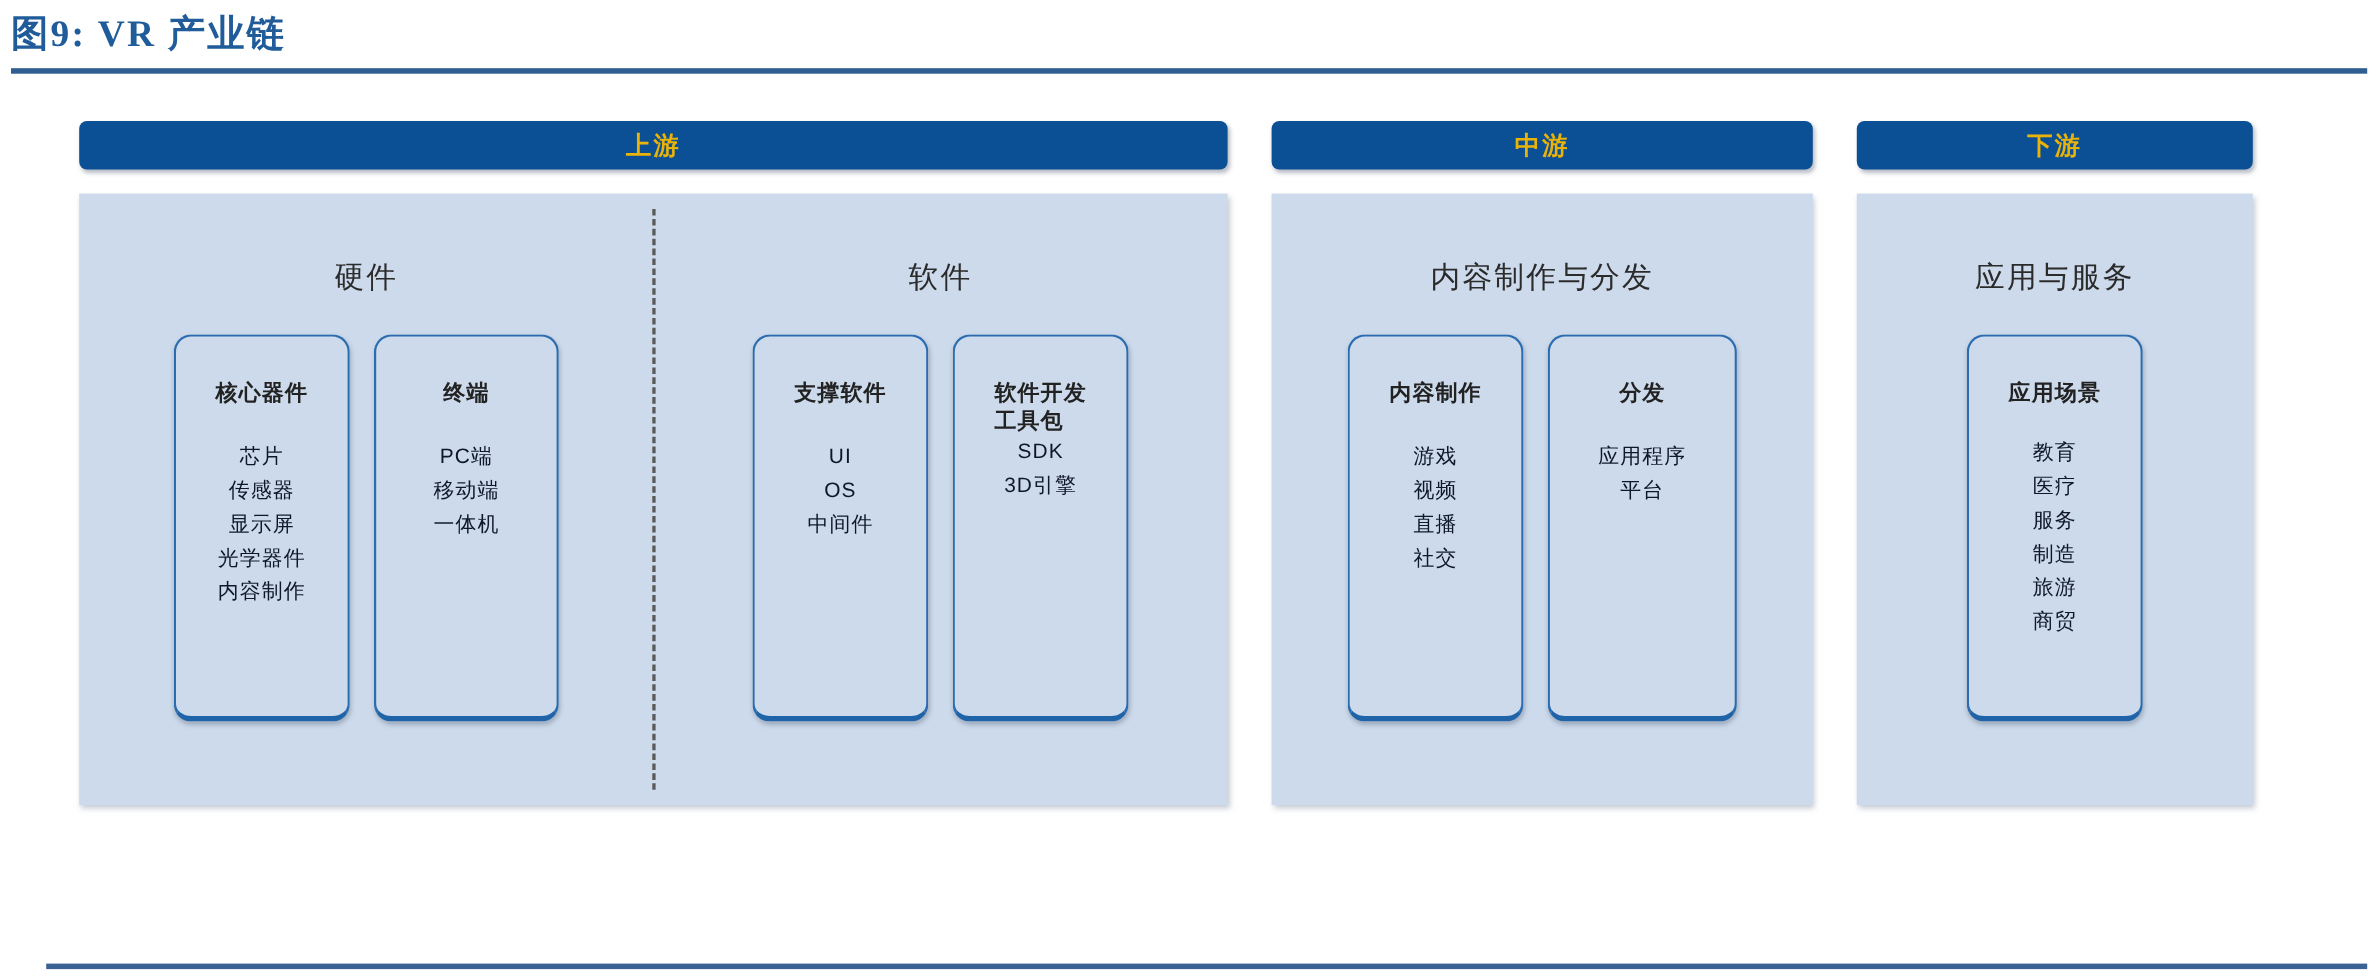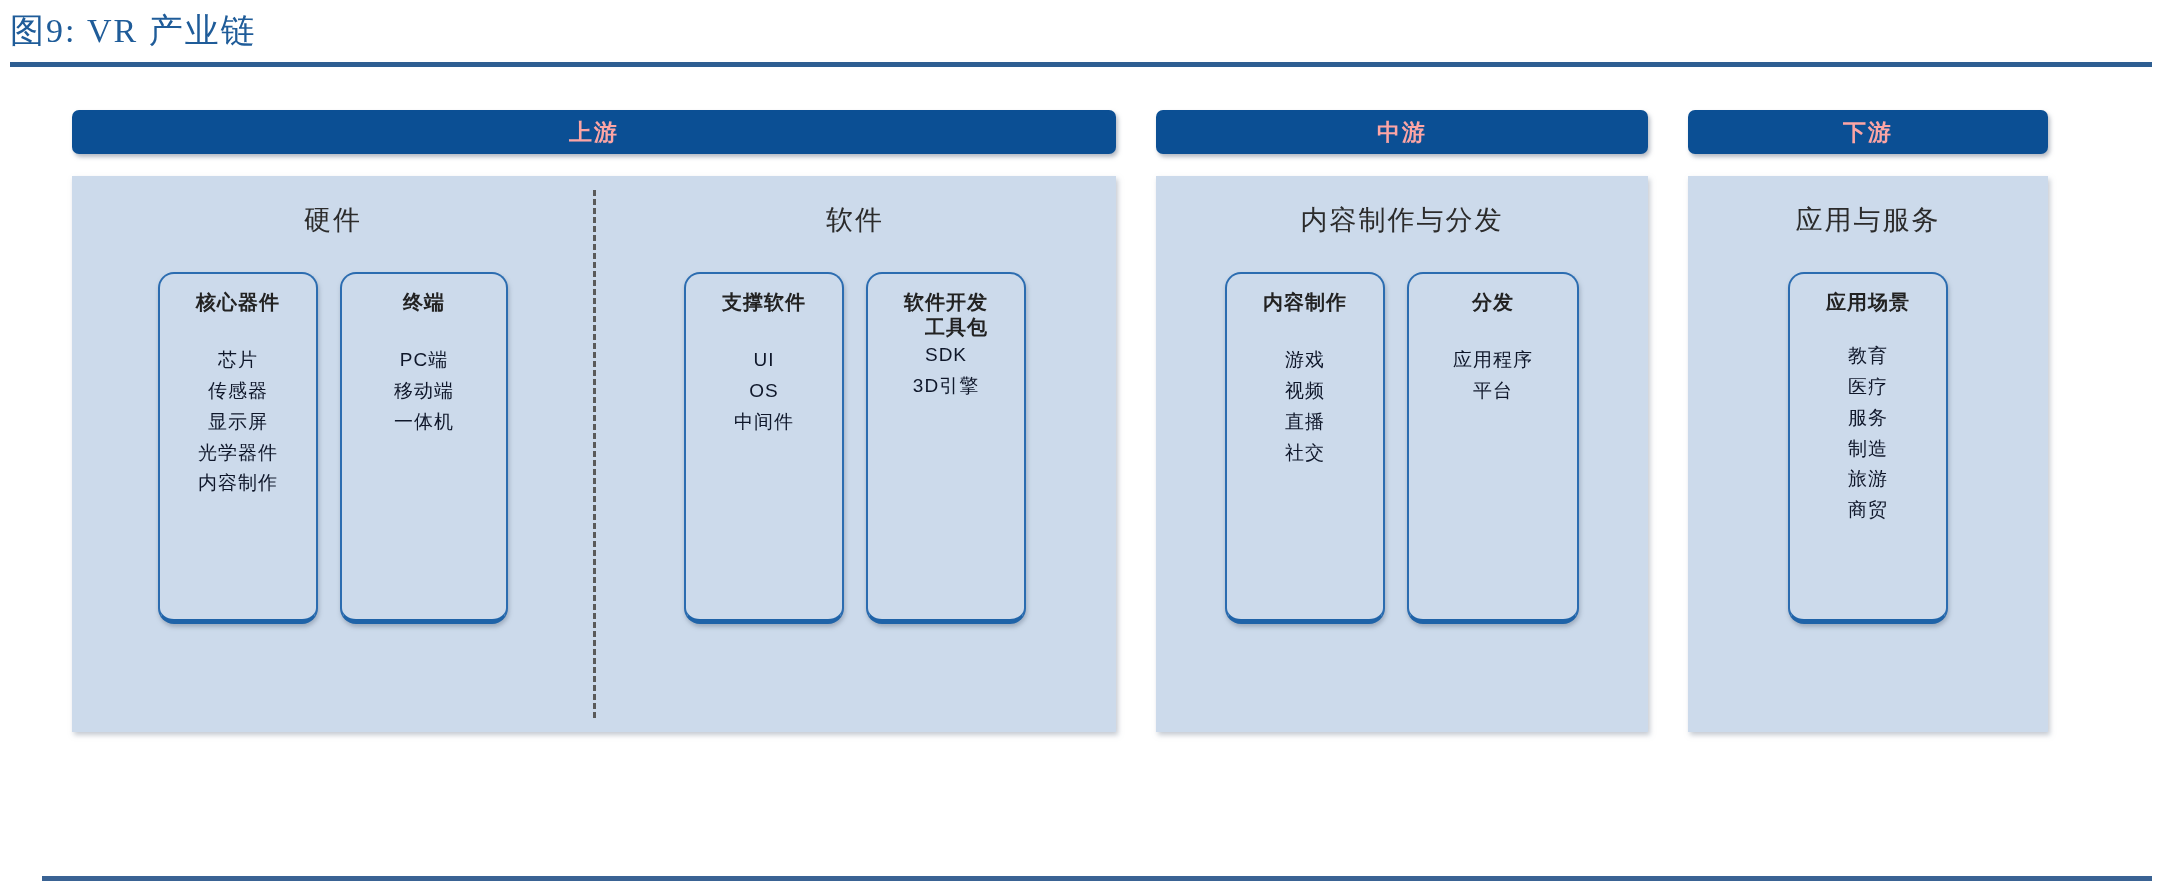--- a/index.html
+++ b/index.html
@@ -9,21 +9,21 @@
     font-family:"Liberation Sans","DejaVu Sans",sans-serif;
     overflow:hidden;
     position:relative;
   }
 
   
   #figure-title{
     position:absolute;
     left:10px; top:8px;
     font-family:"Liberation Serif","DejaVu Serif",serif;
-    font-weight:normal;
+    font-weight:bold;
     font-size:34px;
     letter-spacing:2px;
     color:#1F5C99;
     white-space:nowrap;
   }
   #title-rule{
     position:absolute;
     left:10px; top:62px;
     width:2142px; height:5px;
     background:#2E5E92;
@@ -47,21 +47,21 @@
   }
   .col-up   { left:72px;  width:1044px; }
   .col-mid  { left:1156px; width:492px; }
   .col-down { left:1688px; width:360px; }
 
   
   .stage-bar{
     height:44px;
     background:#0B4F94;
     border-radius:7px;
-    color:#fca5a5;
+    color:#eab308;
     font-size:23px;
     font-weight:bold;
     letter-spacing:2px;
     display:flex;
     align-items:center;
     justify-content:center;
     box-shadow:2px 3px 4px rgba(120,130,145,.55);
   }
 
   
@@ -74,21 +74,21 @@
     display:flex;
   }
   .panel-half{
     flex:1 1 0;
     position:relative;
     display:flex;
     flex-direction:column;
     align-items:center;
   }
   .group-title{
-    margin-top:28px;
+    margin-top:60px;
     font-size:27px;
     color:#2B2B2B;
     letter-spacing:2px;
     text-align:center;
     line-height:1.2;
   }
   .cards{
     margin-top:36px;
     display:flex;
     justify-content:center;
@@ -112,25 +112,25 @@
     border:2px solid #2B6CB0;
     border-bottom:5px solid #1F63A8;
     border-radius:16px;
     box-shadow:1px 3px 4px rgba(120,135,155,.55);
     display:flex;
     flex-direction:column;
     align-items:center;
     box-sizing:border-box;
   }
   .card-title{
-    margin-top:16px;
+    margin-top:40px;
     font-size:20px;
     font-weight:bold;
     color:#222222;
-    text-align:right;
+    text-align:left;
     letter-spacing:1px;
     line-height:1.25;
   }
   .card-list{
     margin-top:30px;
     font-size:19px;
     color:#0f172a;
     text-align:center;
     line-height:1.62;
     letter-spacing:1px;

